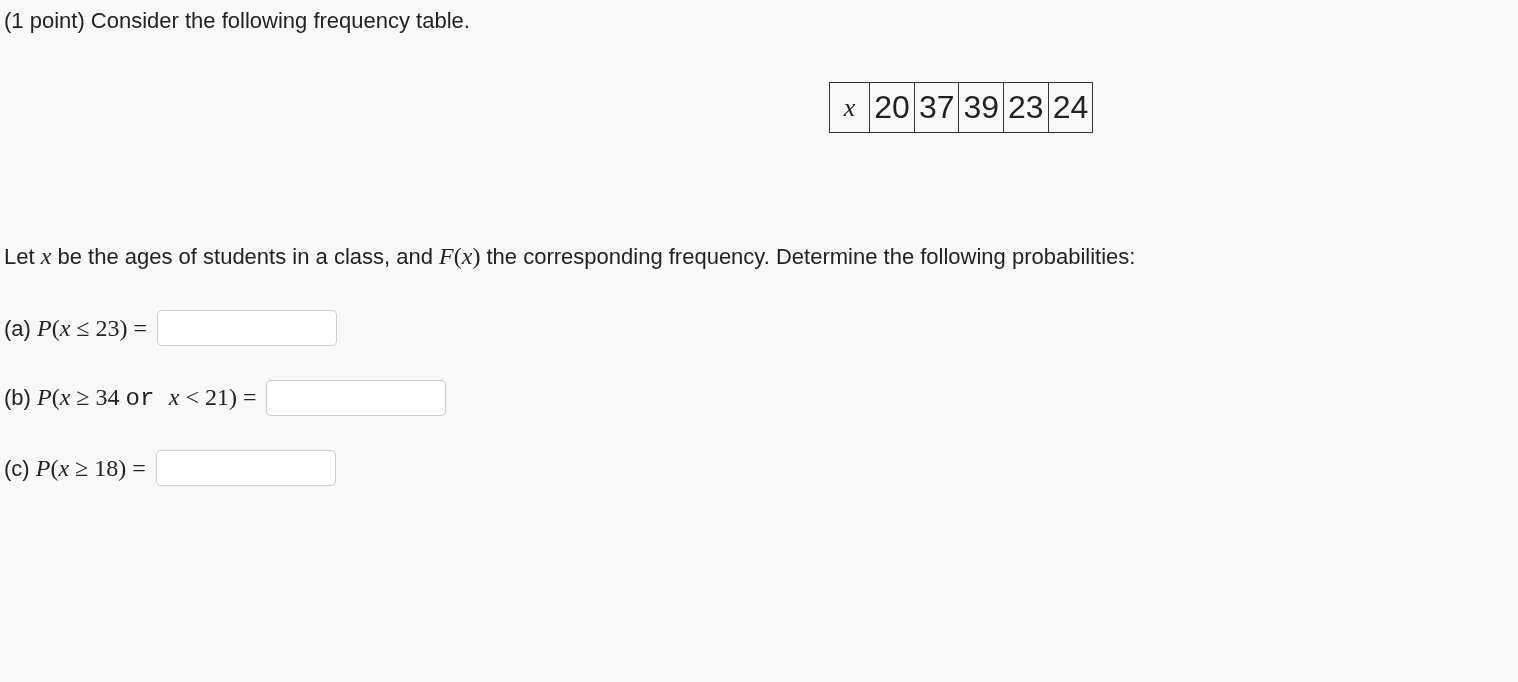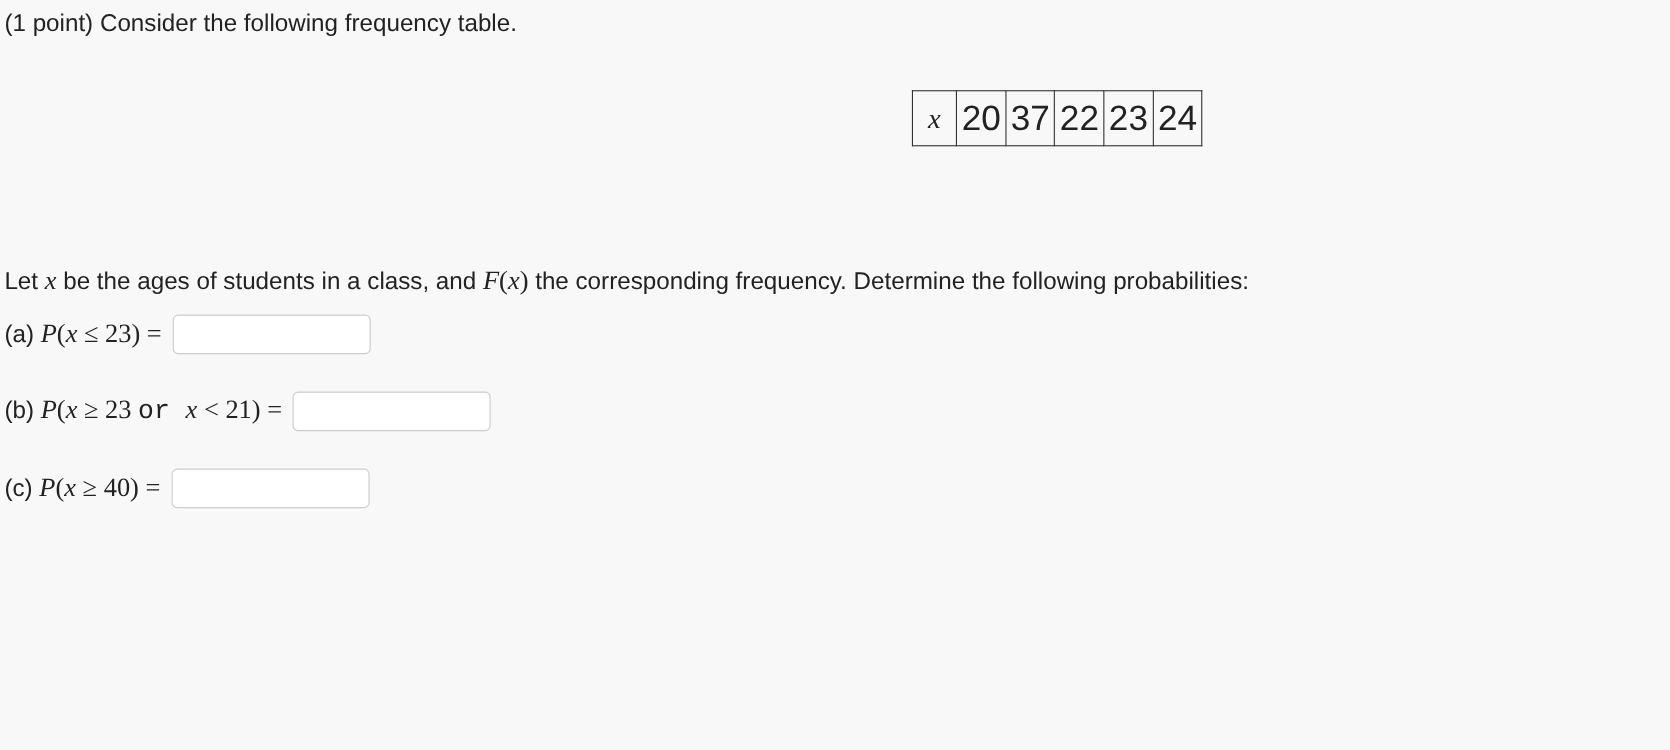--- a/index.html
+++ b/index.html
@@ -46,21 +46,21 @@
       padding: 6px 14px;
     }
     .math-ital {
       font-style: italic;
       font-family: 'Times New Roman', Times, serif;
     }
     .math-upright {
       font-family: 'Times New Roman', Times, serif;
     }
     .mid-text {
-      margin-bottom: 16px;
+      margin-bottom: 40px;
     }
     .qrow {
       display: flex;
       align-items: center;
       margin-bottom: 34px;
     }
     .qlabel {
       white-space: nowrap;
     }
     input.answer {
@@ -84,45 +84,45 @@
 <div class="content">
   <div class="intro-text">(1 point) Consider the following frequency table.</div>
 
   <div class="table-wrap">
     <table class="freq">
       <tbody>
           <tr>
         <td class="head"><span class="math-ital">x</span></td>
         <td>20</td>
         <td>37</td>
-        <td>22</td>
+        <td>39</td>
         <td>23</td>
         <td>24</td>
       </tr>
     </tbody>
       </table>
   </div>
 
   <div class="mid-text">
     <span>Let </span><span class="math-ital" style="font-size:24px">x</span><span> be the ages of students in a class, and </span><span class="mathexpr"><span class="math-ital">F</span>(<span class="math-ital">x</span>)</span><span> the corresponding frequency. Determine the following probabilities:</span>
   </div>
 
   <div class="qrow">
     <span class="qlabel">
       <span>(a) </span><span class="mathexpr"><span class="math-ital">P</span><span>(</span><span class="math-ital">x</span><span> ≤ 23) =</span></span>
     </span>
     <input type="text" class="answer" value="" style="">
   </div>
 
   <div class="qrow">
     <span class="qlabel">
-      <span>(b) </span><span class="mathexpr"><span class="math-ital">P</span><span>(</span><span class="math-ital">x</span><span> ≥ 23 </span><span style="font-family:Liberation Mono, monospace">or </span><span class="math-ital">x</span><span> &lt; 21) =</span></span>
+      <span>(b) </span><span class="mathexpr"><span class="math-ital">P</span><span>(</span><span class="math-ital">x</span><span> ≥ 34 </span><span style="font-family:Liberation Mono, monospace">or </span><span class="math-ital">x</span><span> &lt; 21) =</span></span>
     </span>
     <input type="text" class="answer" value="" style="">
   </div>
 
   <div class="qrow">
     <span class="qlabel">
-      <span>(c) </span><span class="mathexpr"><span class="math-ital">P</span><span>(</span><span class="math-ital">x</span><span> ≥ 40) =</span></span>
+      <span>(c) </span><span class="mathexpr"><span class="math-ital">P</span><span>(</span><span class="math-ital">x</span><span> ≥ 18) =</span></span>
     </span>
     <input type="text" class="answer" value="" style="">
   </div>
 </div>
 
 </body></html>

